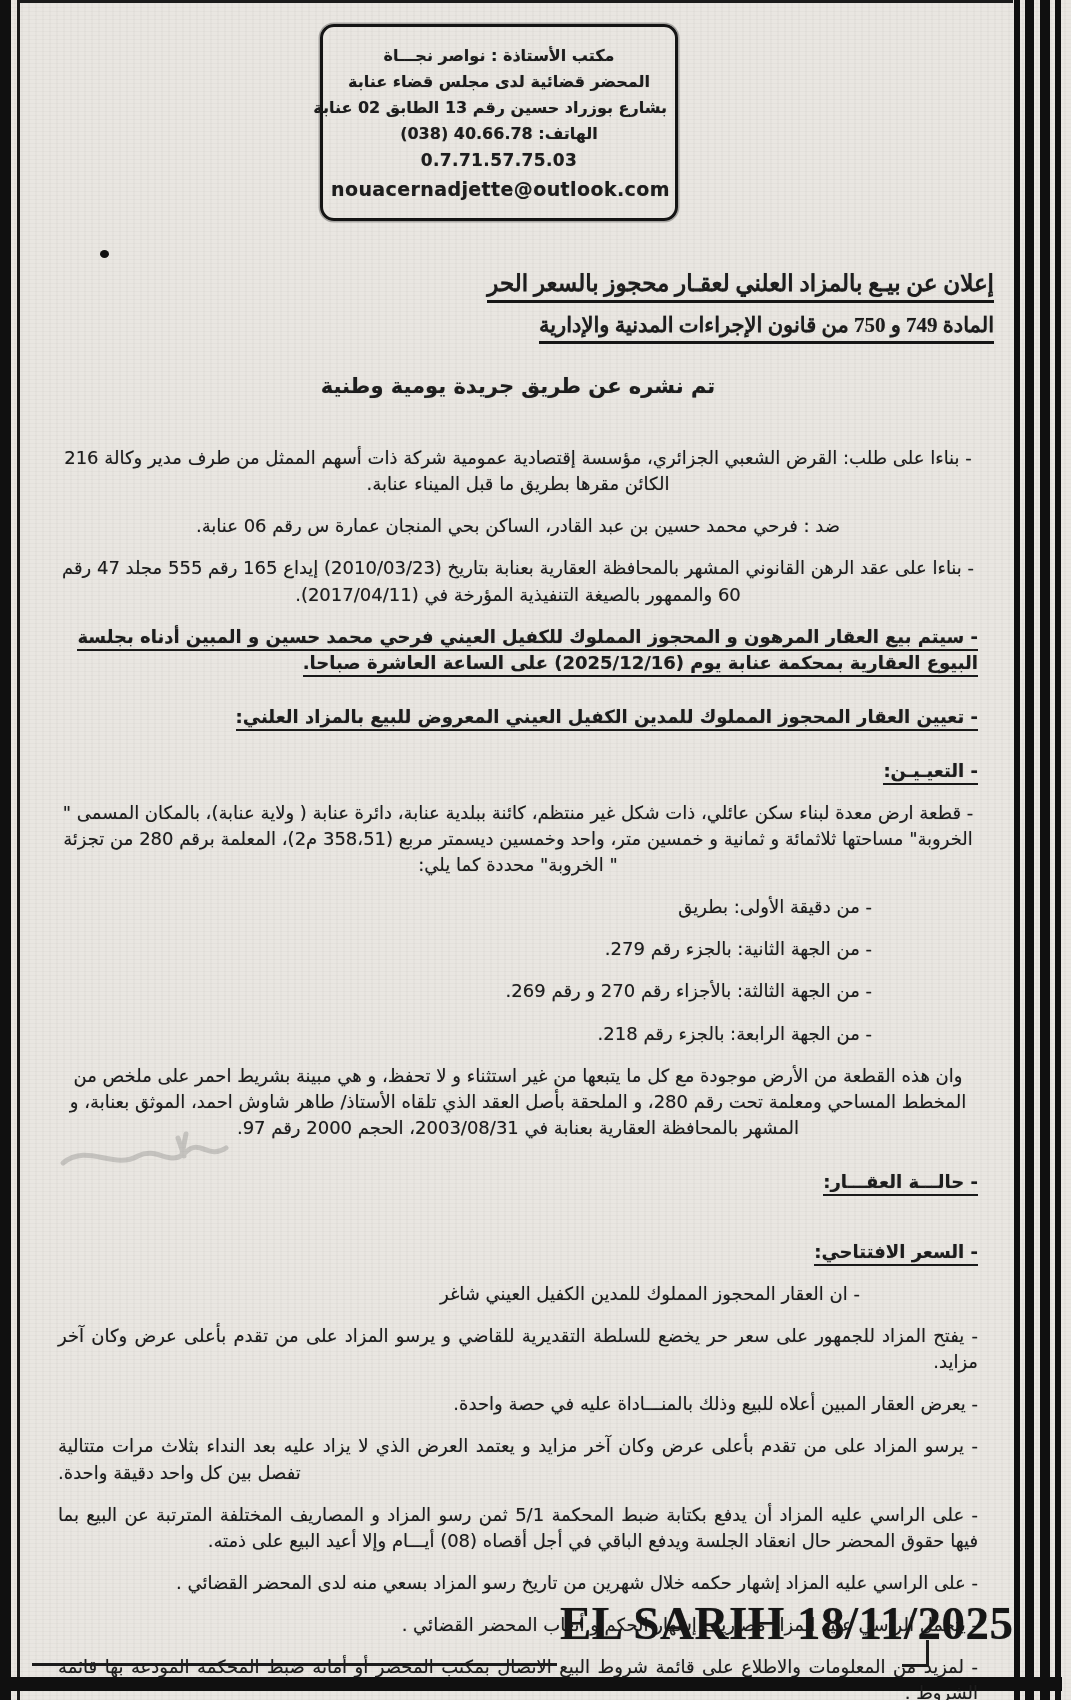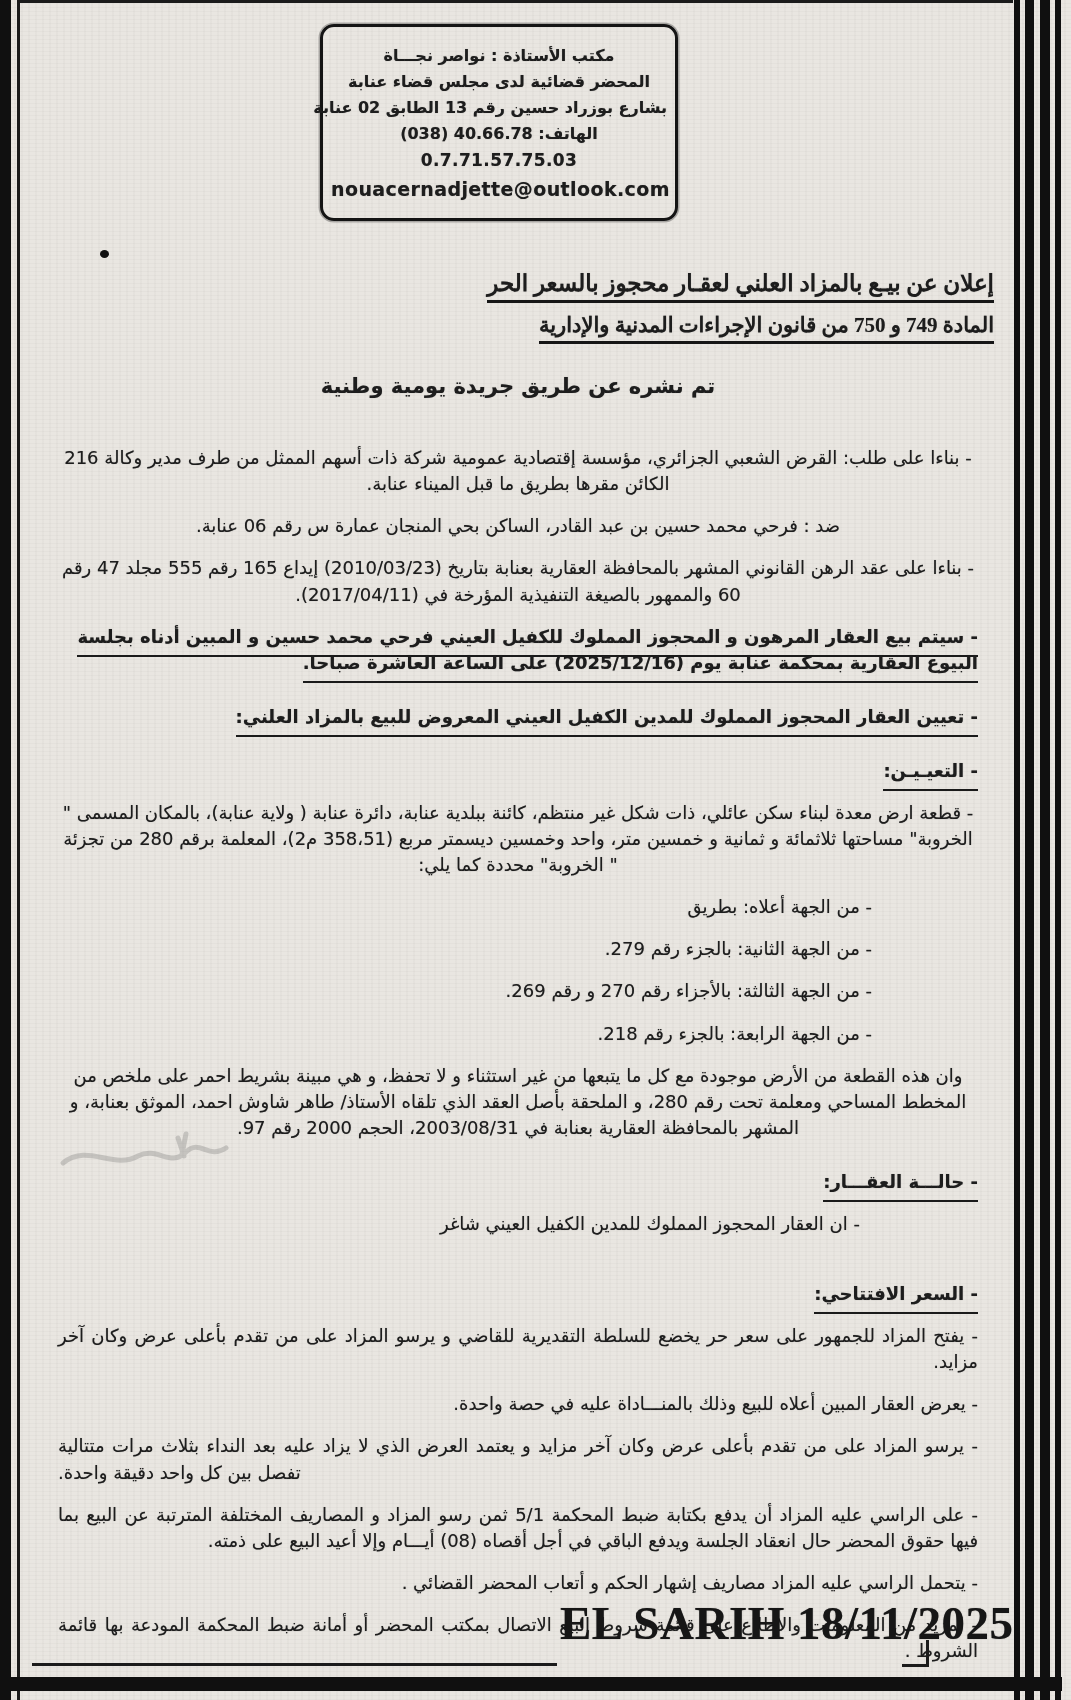--- a/index.html
+++ b/index.html
@@ -47,21 +47,21 @@
   }
   .hb-line{white-space:nowrap;}
   .ltr{direction:ltr;unicode-bidi:isolate;font-size:17px;letter-spacing:.4px;}
   .email{font-size:19px;}
   .title-block{text-align:right;margin-top:46px;font-family:Liberation Serif, serif;}
   .t-main{font-size:23px;font-weight:bold;}
   .t-articles{font-size:21px;font-weight:bold;}
   .t-published{font-size:21px;font-weight:bold;text-align:center;margin-top:30px;}
   .ul{border-bottom:3px solid #161616;padding-bottom:4px;
       -webkit-box-decoration-break:clone;box-decoration-break:clone;}
-  .ul2{border-bottom:2.5px solid #1a1a1a;padding-bottom:8px;
+  .ul2{border-bottom:2.5px solid #1a1a1a;padding-bottom:2px;
       -webkit-box-decoration-break:clone;box-decoration-break:clone;}
   .para{margin:16px;}
   .p-center{text-align:center;}
   .p-right{text-align:right;}
   .p-just{text-align:justify;}
   .p-just-left{text-align:justify;text-align-last:left;}
   .bold{font-weight:bold;}
   .mt-lg{margin-top:44px;}
   .mt-md{margin-top:28px;}
   .mt-sm{margin-top:10px;}
@@ -110,37 +110,38 @@
   <p class="para p-center mt-sm">ضد : فرحي محمد حسين بن عبد القادر، الساكن بحي المنجان عمارة س رقم 06 عنابة.</p>
   <p class="para p-center mt-xs">- بناءا على عقد الرهن القانوني المشهر بالمحافظة العقارية بعنابة بتاريخ (2010/03/23) إيداع 165 رقم 555 مجلد 47 رقم 60 والممهور بالصيغة التنفيذية المؤرخة في (2017/04/11).</p>
   <p class="para p-right bold mt-xs"><span class="ul2">- سيتم بيع العقار المرهون و المحجوز المملوك للكفيل العيني فرحي محمد حسين و المبين أدناه بجلسة البيوع العقارية بمحكمة عنابة يوم (2025/12/16) على الساعة العاشرة صباحا.</span></p>
 
   <p class="para p-right mt-md sec-label"><span class="ul2">- تعيين العقار المحجوز المملوك للمدين الكفيل العيني المعروض للبيع بالمزاد العلني:</span></p>
 
   <p class="para p-right mt-md sec-label"><span class="ul2">- التعيـيـن:</span></p>
   <p class="para p-center mt-xs">- قطعة ارض معدة لبناء سكن عائلي، ذات شكل غير منتظم، كائنة ببلدية عنابة، دائرة عنابة ( ولاية عنابة)، بالمكان المسمى " الخروبة" مساحتها ثلاثمائة و ثمانية و خمسين متر، واحد وخمسين ديسمتر مربع (358،51 م2)، المعلمة برقم 280 من تجزئة " الخروبة" محددة كما يلي:</p>
 
   <div class="mt-xs">
-    <div class="para b-line">- من الجهة أعلاه: بطريق</div>
+    <div class="para b-line">- من دقيقة الأولى: بطريق</div>
     <div class="para b-line">- من الجهة الثانية: بالجزء رقم 279.</div>
     <div class="para b-line">- من الجهة الثالثة: بالأجزاء رقم 270 و رقم 269.</div>
     <div class="para b-line">- من الجهة الرابعة: بالجزء رقم 218.</div>
   </div>
 
   <p class="para p-center mt-sm">وان هذه القطعة من الأرض موجودة مع كل ما يتبعها من غير استثناء و لا تحفظ، و هي مبينة بشريط احمر على ملخص من المخطط المساحي ومعلمة تحت رقم 280، و الملحقة بأصل العقد الذي تلقاه الأستاذ/ طاهر شاوش احمد، الموثق بعنابة، و المشهر بالمحافظة العقارية بعنابة في 2003/08/31، الحجم 2000 رقم 97.</p>
 
   <p class="para p-right mt-md sec-label"><span class="ul2">- حالـــة العقـــار:</span></p>
+  <p class="para p-right mt-lg sec-label"><span class="ul2">- السعر الافتتاحي:</span></p>
+
   <p class="para p-right indent-r mt-xs">- ان العقار المحجوز المملوك للمدين الكفيل العيني شاغر</p>
-
-  <p class="para p-right mt-lg sec-label"><span class="ul2">- السعر الافتتاحي:</span></p>
   <p class="para p-just mt-sm">- يفتح المزاد للجمهور على سعر حر يخضع للسلطة التقديرية للقاضي و يرسو المزاد على من تقدم بأعلى عرض وكان آخر مزايد.</p>
 
   <p class="para p-right mt-sm">- يعرض العقار المبين أعلاه للبيع وذلك بالمنـــاداة عليه في حصة واحدة.</p>
   <p class="para p-just-left mt-xs">- يرسو المزاد على من تقدم بأعلى عرض وكان آخر مزايد و يعتمد العرض الذي لا يزاد عليه بعد النداء بثلاث مرات متتالية تفصل بين كل واحد دقيقة واحدة.</p>
   <p class="para p-just mt-sm">- على الراسي عليه المزاد أن يدفع بكتابة ضبط المحكمة 5/1 ثمن رسو المزاد و المصاريف المختلفة المترتبة عن البيع بما فيها حقوق المحضر حال انعقاد الجلسة ويدفع الباقي في أجل أقصاه (08) أيـــام وإلا أعيد البيع على ذمته.</p>
+  <p class="para p-right mt-xs">- على الراسي عليه المزاد إشهار حكمه خلال شهرين من تاريخ رسو المزاد بسعي منه لدى المحضر القضائي .</p>
   <p class="para p-right mt-xs">- يتحمل الراسي عليه المزاد مصاريف إشهار الحكم و أتعاب المحضر القضائي .</p>
   <p class="para p-just mt-xs">- لمزيد من المعلومات والاطلاع على قائمة شروط البيع الاتصال بمكتب المحضر أو أمانة ضبط المحكمة المودعة بها قائمة الشروط .</p>
 
 </div>
 
 <div class="footer-rule"></div>
 <div class="footer-text">EL SARIH 18/11/2025</div>
 <div class="corner-bracket"></div>
 
 </body></html>

